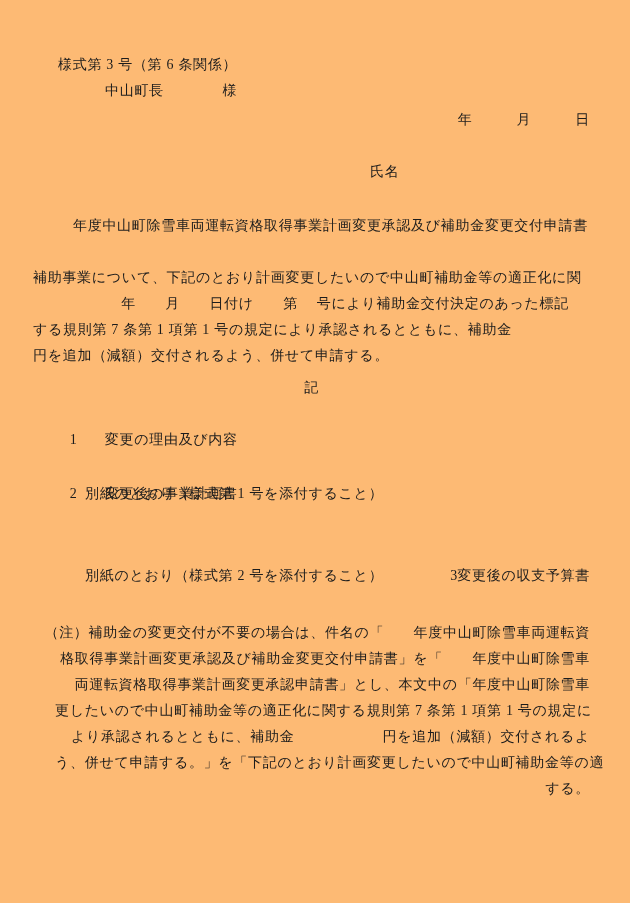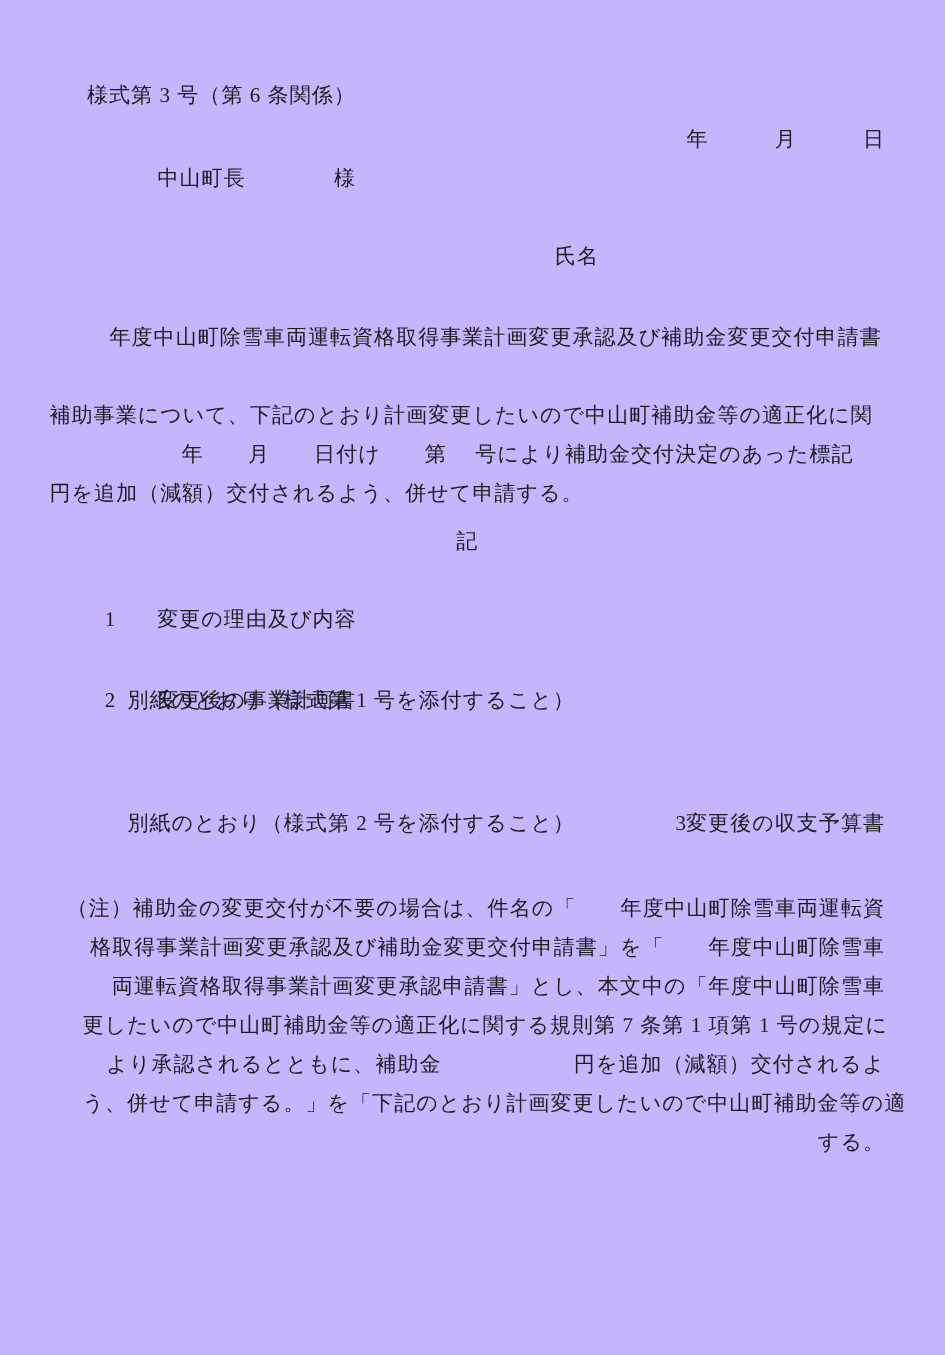--- a/index.html
+++ b/index.html
@@ -5,21 +5,21 @@
   html, body {
     margin: 0;
     padding: 0;
     background: #ffffff;
   }
   .page {
     position: relative;
     box-sizing: border-box;
     width: 630px;
     height: 903px;
-    background: #c4b5fd;
+    background: #fdba74;
     padding: 52px 40px 0 33px;
     font-family: "Liberation Serif", "DejaVu Serif", serif;
     font-size: 14px;
     letter-spacing: 0.05em;
     color: #1c1c1c;
     overflow: hidden;
   }
   .line {
     line-height: 26px;
     height: 26px;
@@ -44,36 +44,37 @@
   .mt5 { margin-top: 5px; text-align: right; }
   .mt6 { margin-top: 6px; }
 </style>
 </head>
 <body>
 
 <div class="page">
 
   <div class="line fmt">様式第 3 号（第 6 条関係）</div>
 
+  <div class="line addressee">中山町長　　　　様</div>
+
   <div class="line date mt3">年　　　月　　　日</div>
-
-  <div class="line addressee">中山町長　　　　様</div>
 
   <div class="spacer"></div>
 
   <div class="line name">氏名</div>
 
   <div class="spacer"></div>
 
   <div class="line title mt2">年度中山町除雪車両運転資格取得事業計画変更承認及び補助金変更交付申請書</div>
 
   <div class="spacer"></div>
 
   <div class="line">補助事業について、下記のとおり計画変更したいので中山町補助金等の適正化に関</div>
   <div class="line">　　　　　　年　　月　　日付け　　第　 号により補助金交付決定のあった標記</div>
+  <div class="line">する規則第 7 条第 1 項第 1 号の規定により承認されるとともに、補助金</div>
   <div class="line">円を追加（減額）交付されるよう、併せて申請する。</div>
 
   <div class="line center mt6">記</div>
 
   <div class="line item">
     <span class="num">1</span><span>変更の理由及び内容</span>
   </div>
 
   <div class="spacer"></div>
 

